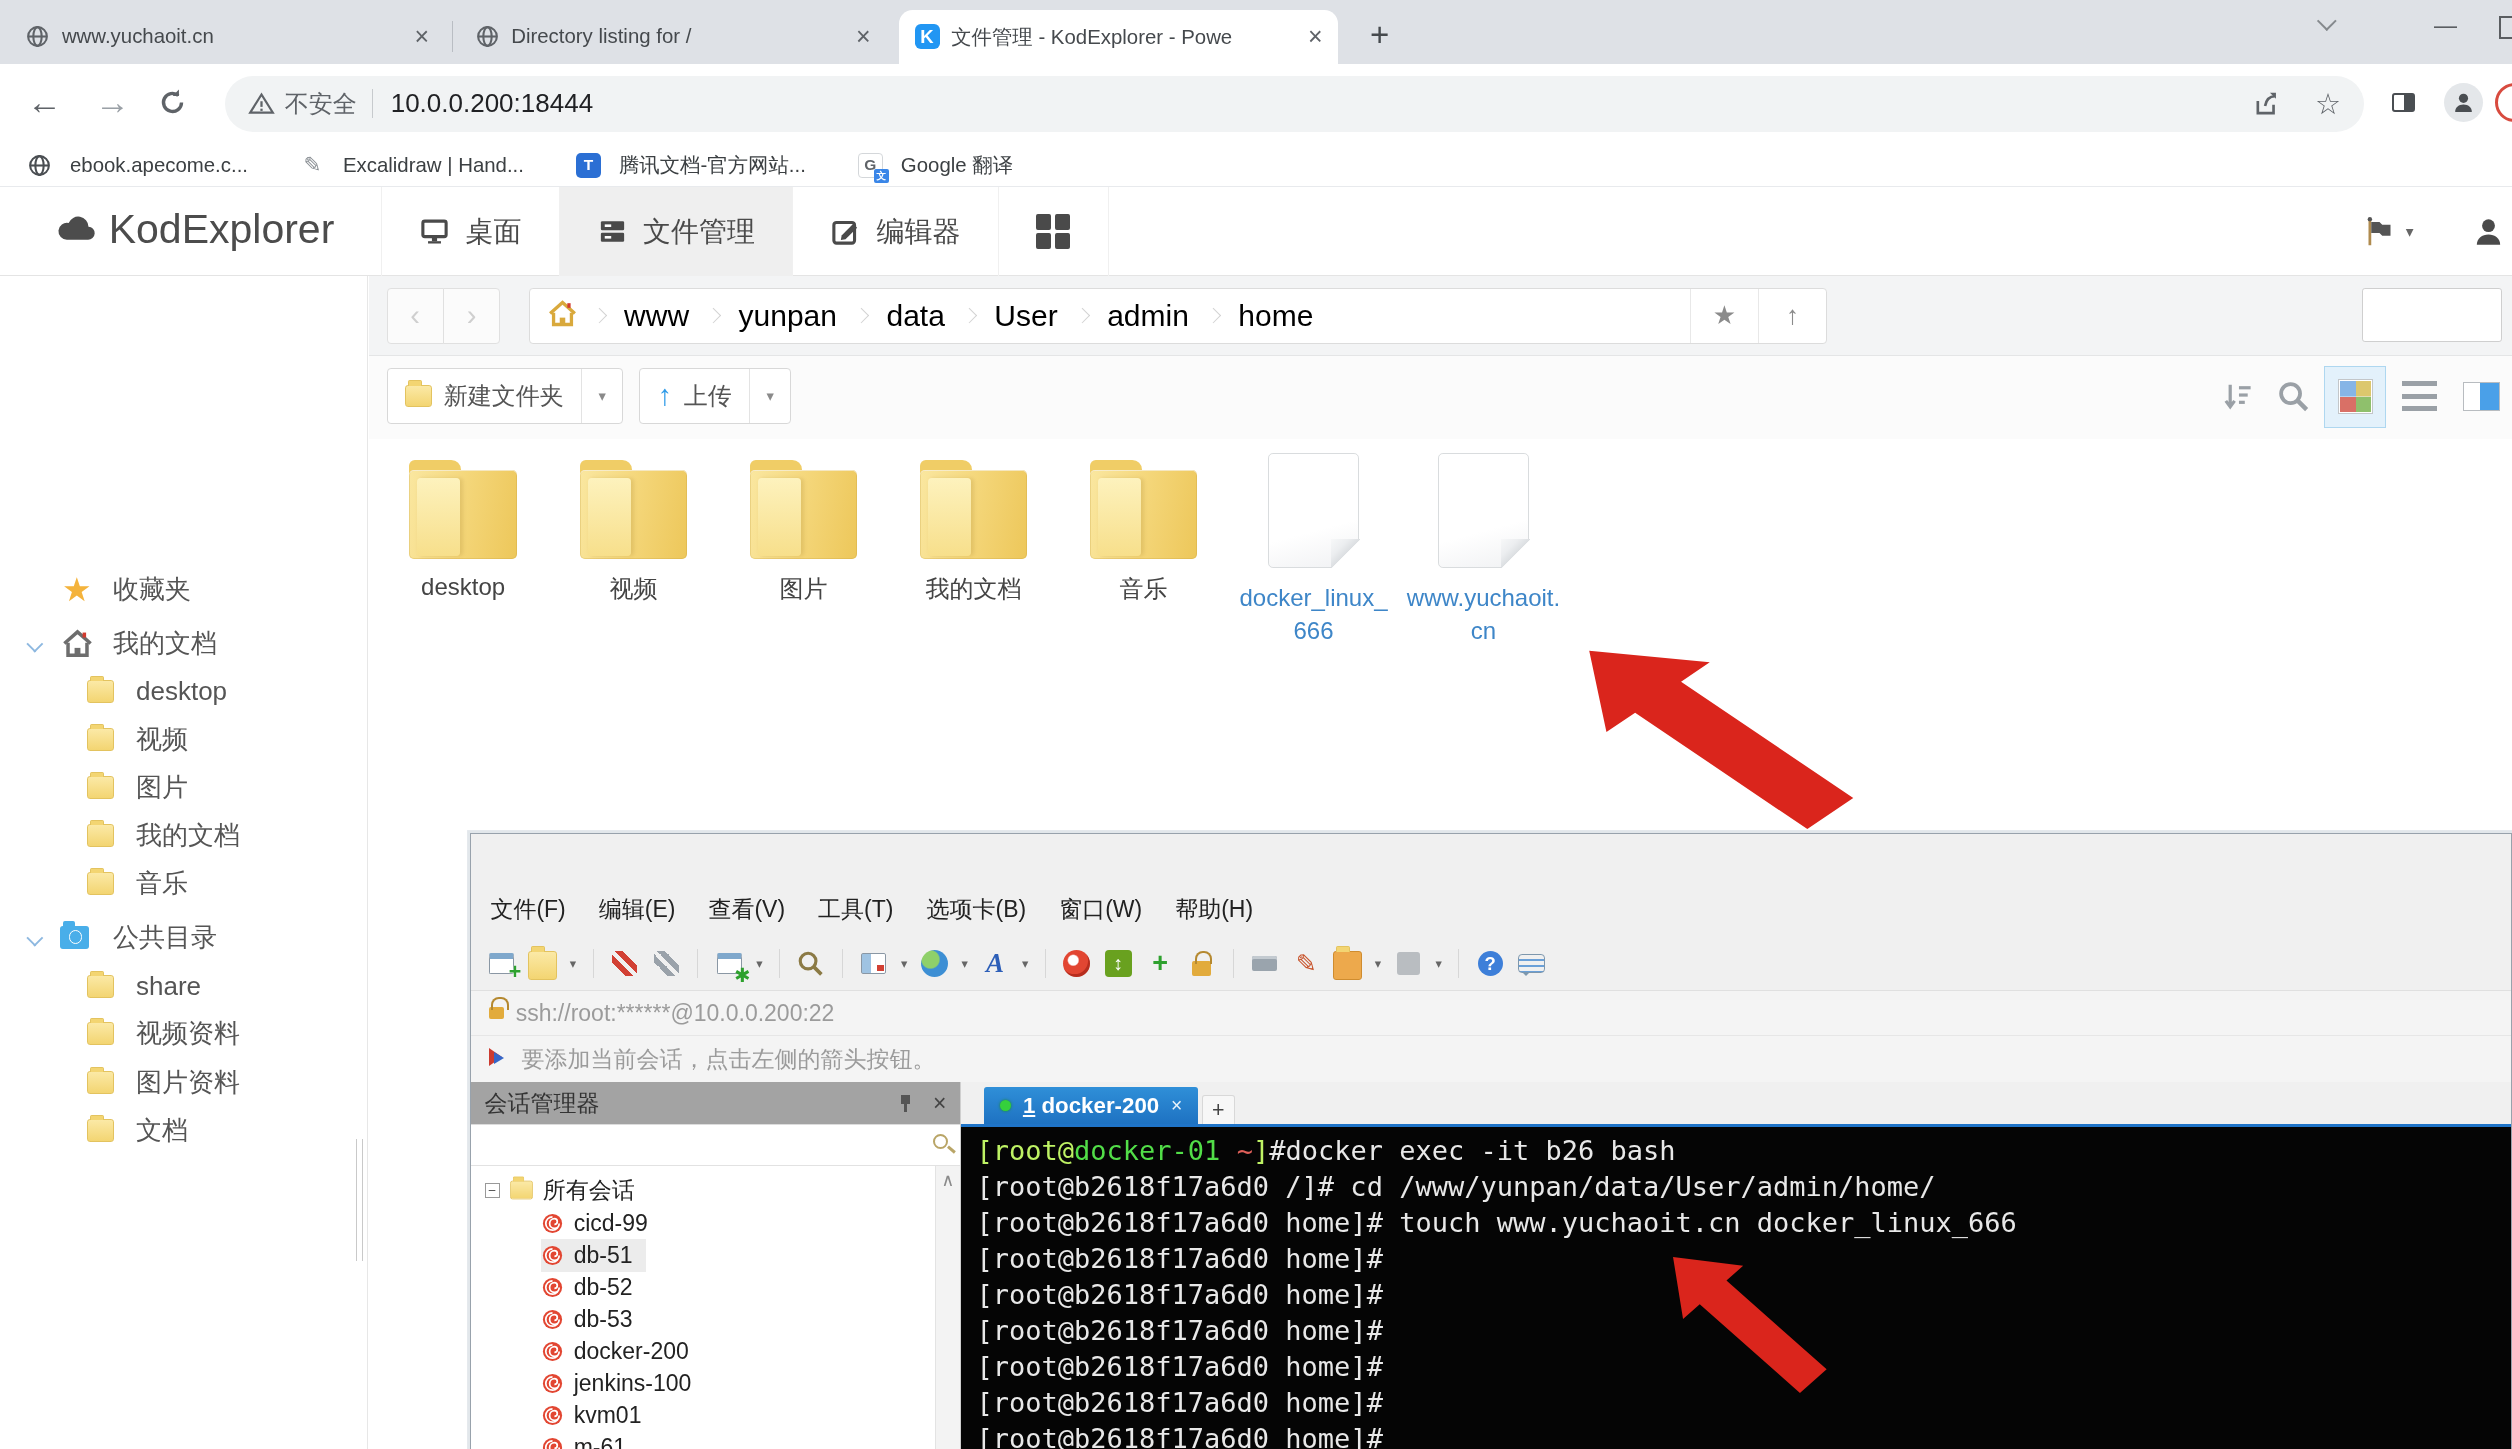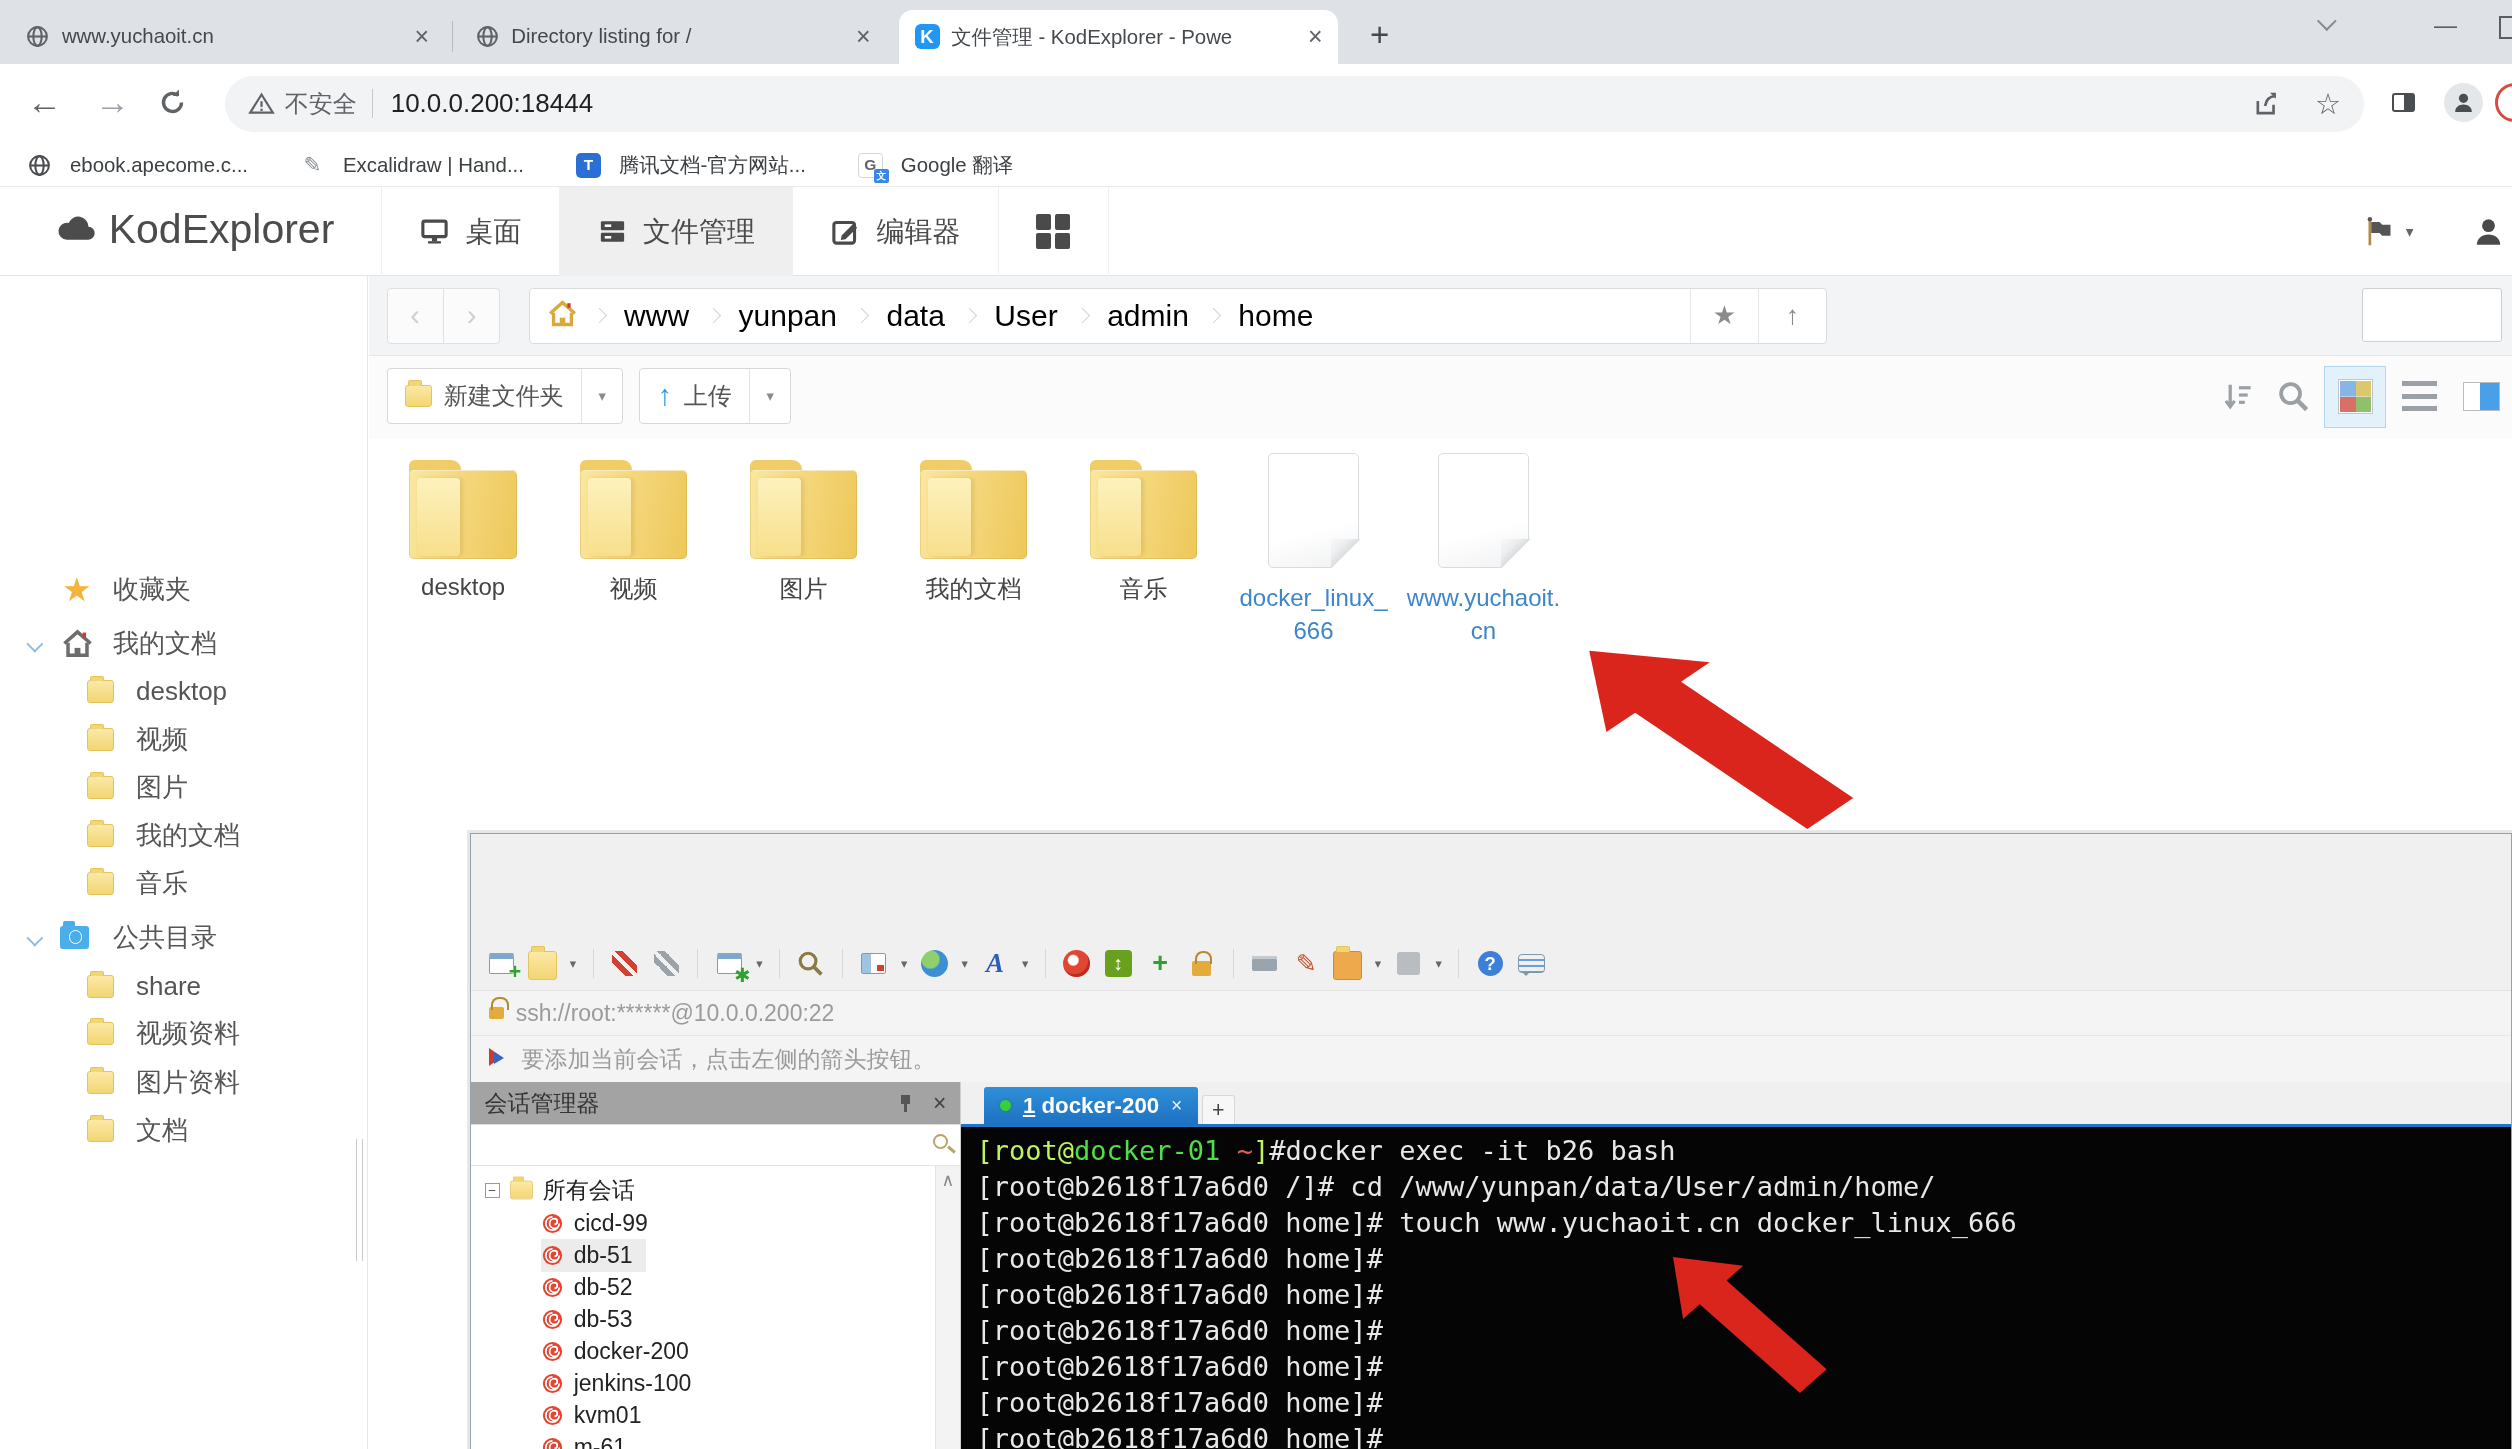--- a/index.html
+++ b/index.html
@@ -503,20 +503,29 @@
         <div>cn</div>
       </div>
   </div>
 </div>
 
 <svg class="redarrow" style="left:1572px;top:639px" width="287" height="194" viewBox="0 0 100 100" preserveAspectRatio="none">
   <polygon points="6,6 48,12 38,22 98,82 82,98 22,38 12,48" fill="#da251c"></polygon>
 </svg>
 
 <div class="abs xwin">
+  <div class="xmenu">
+    <span>文件(F)</span>
+    <span>编辑(E)</span>
+    <span>查看(V)</span>
+    <span>工具(T)</span>
+    <span>选项卡(B)</span>
+    <span>窗口(W)</span>
+    <span>帮助(H)</span>
+  </div>
   <div class="xtools">
     <span class="ico">
         <span class="mwin"></span>
         <span class="plus">+</span>
       </span>
     <span class="ico mfolder" style="margin-top:3.9px"></span>
       <span class="car">▾</span>
     <span class="sep"></span>
     <span class="ico">
         <span class="slash-red"></span>

